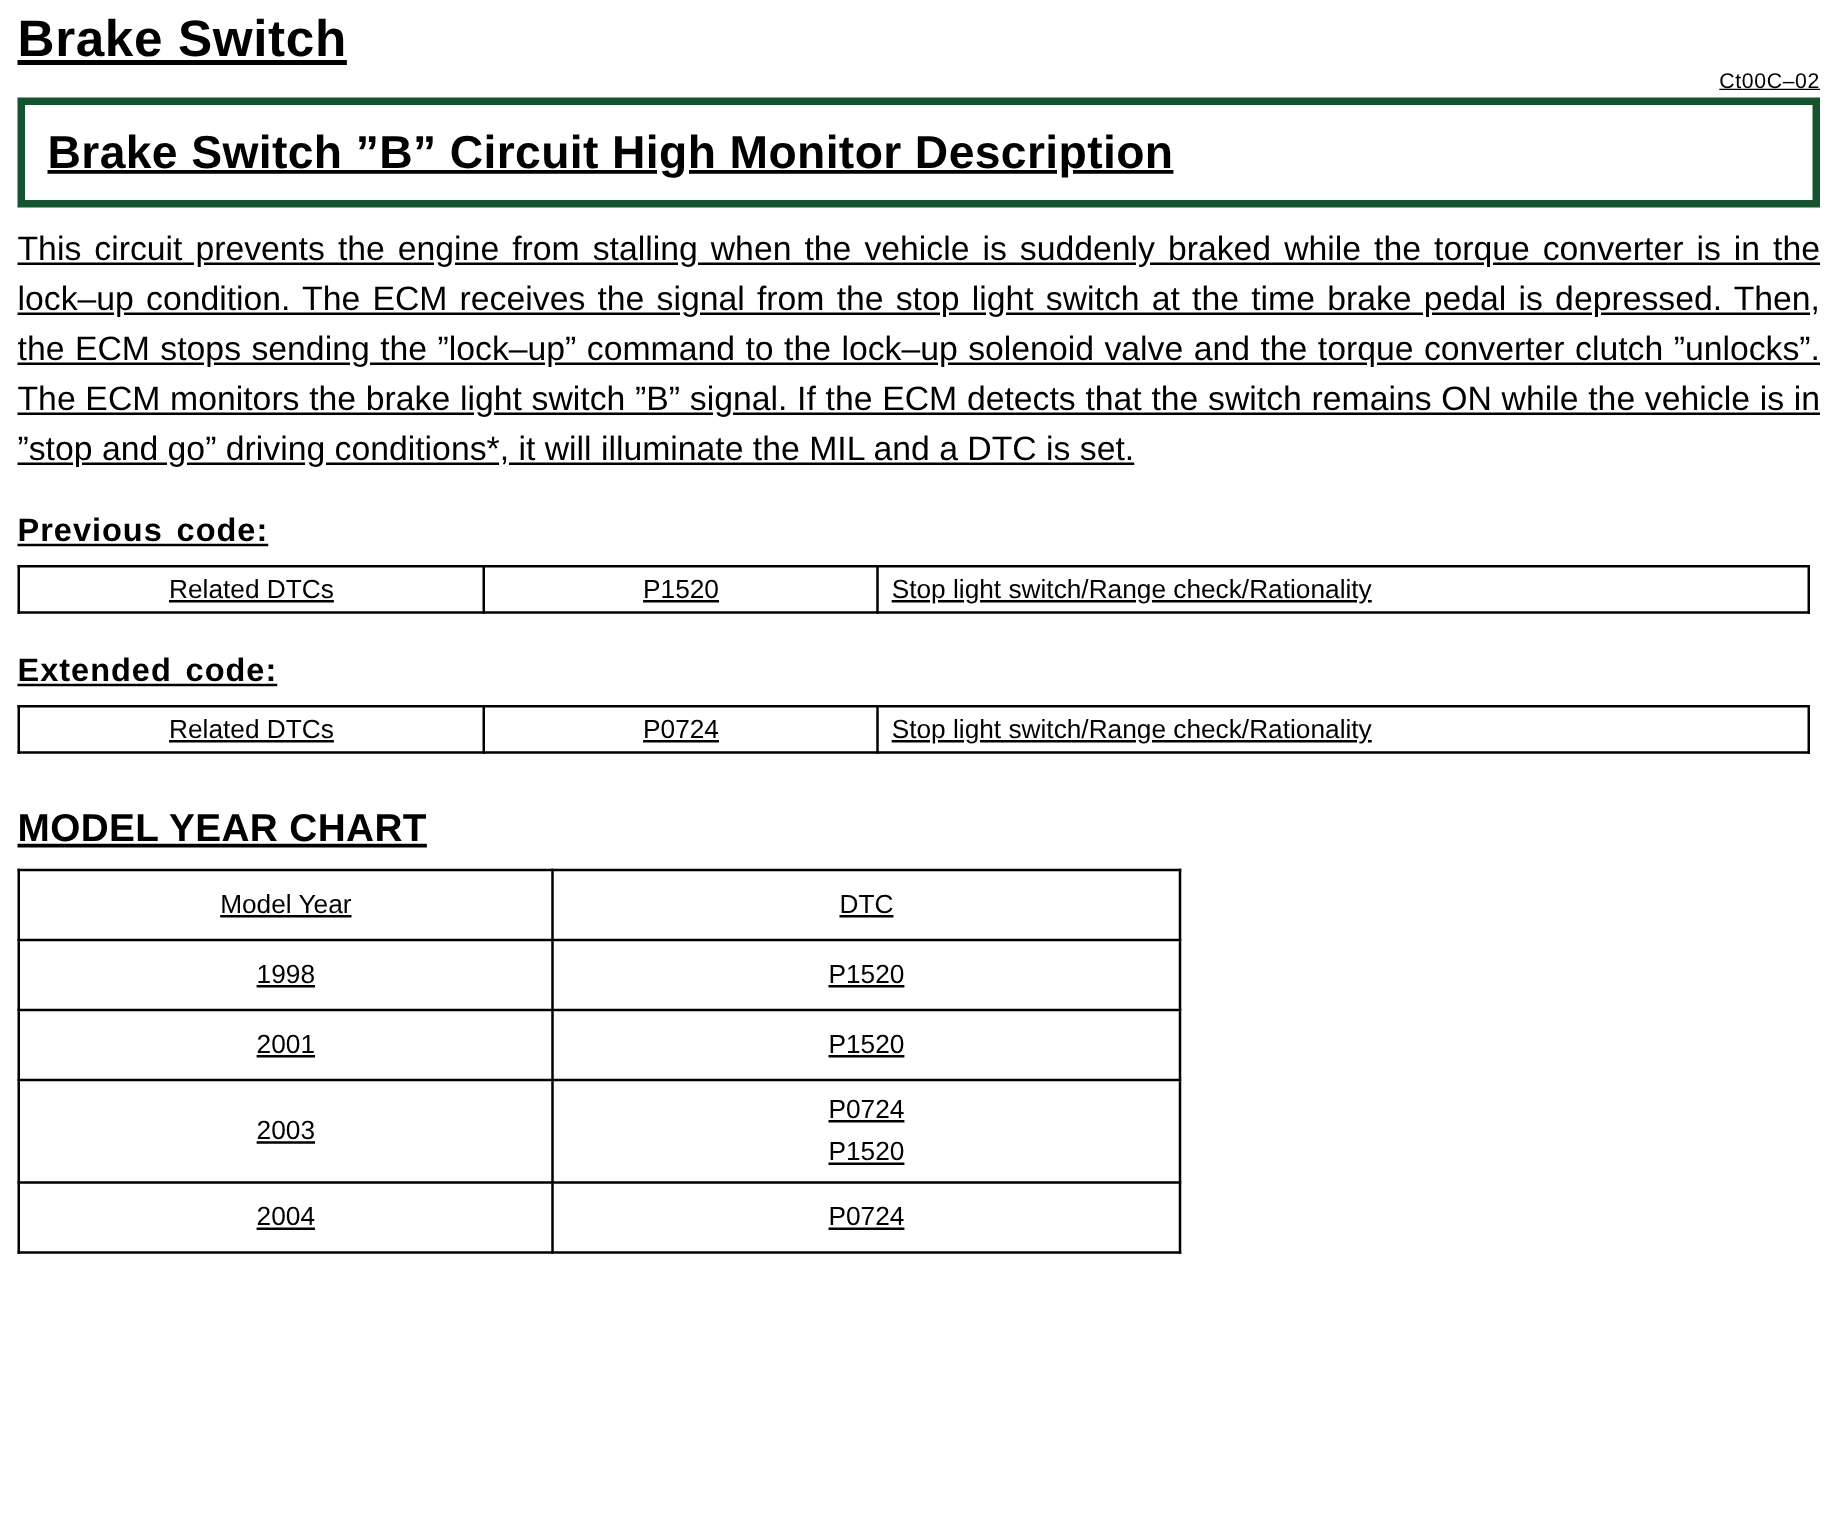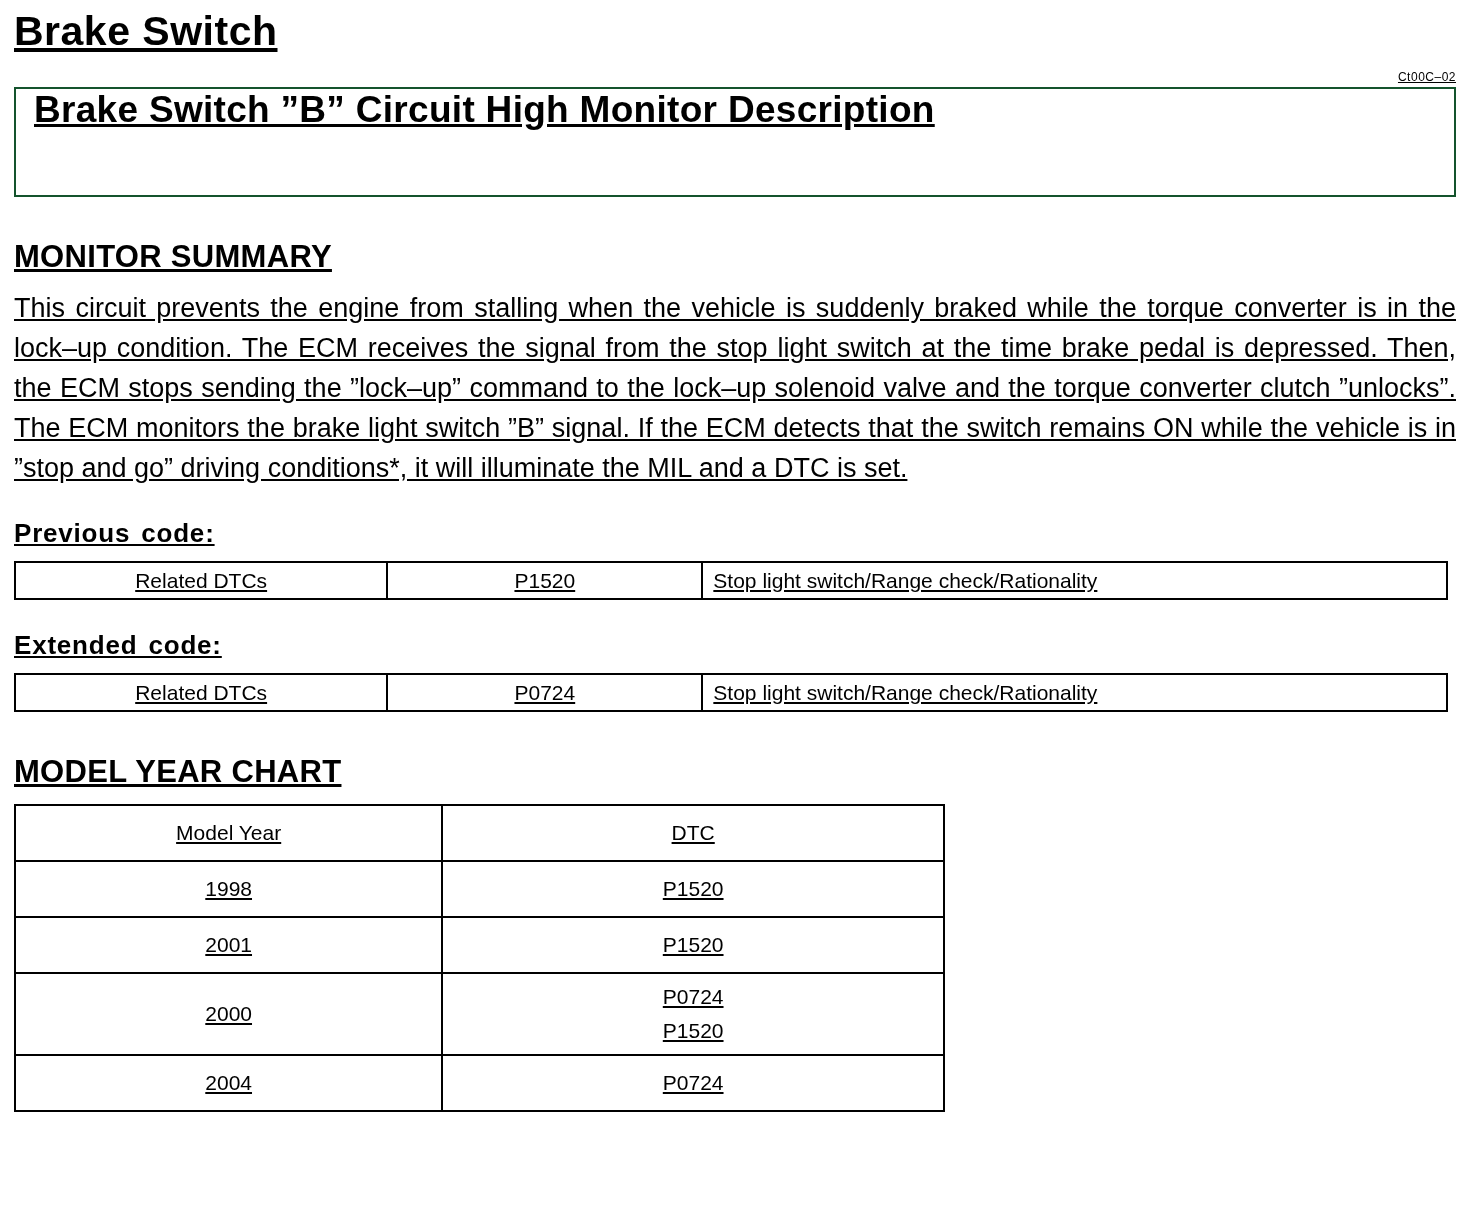--- a/index.html
+++ b/index.html
@@ -15,30 +15,31 @@
 
   .page-title {
     font-size: 41px;
     font-weight: bold;
     letter-spacing: 0.5px;
     margin-top: 2px;
   }
 
   .code-ref {
     text-align: right;
-    font-size: 12px;
-    margin-top: 15px;
+    font-size: 17px;
+    margin-top: 0;
     margin-bottom: 3px;
     letter-spacing: 0.5px;
   }
 
   .title-box {
-    border: 2px solid #14532d;
-    height: 110px;
+    border: 6px solid #14532d;
+    height: 88px;
     display: flex;
+    align-items: center;
     padding-left: 18px;
   }
   .title-box h2 {
     font-size: 37px;
     font-weight: bold;
     letter-spacing: 0.3px;
   }
 
   .section-heading {
     font-size: 31px;
@@ -100,21 +101,20 @@
 <div class="page">
 
   <h1 class="page-title">Brake Switch</h1>
 
   <div class="code-ref">Ct00C–02</div>
 
   <div class="title-box">
     <h2>Brake Switch ”B” Circuit High Monitor Description</h2>
   </div>
 
-  <h3 class="section-heading mt-lg">MONITOR SUMMARY</h3>
   <p class="body-text">This circuit prevents the engine from stalling when the vehicle is suddenly braked while the torque converter is in the lock–up condition. The ECM receives the signal from the stop light switch at the time brake pedal is depressed. Then, the ECM stops sending the ”lock–up” command to the lock–up solenoid valve and the torque converter clutch ”unlocks”. The ECM monitors the brake light switch ”B” signal. If the ECM detects that the switch remains ON while the vehicle is in ”stop and go” driving conditions*, it will illuminate the MIL and a DTC is set.</p>
 
 
   <div class="sub-heading">Previous code:</div>
   <table class="dtc-table">
     <tbody>
         <tr>
       <td class="col-name center">Related DTCs</td>
       <td class="col-code center">P1520</td>
       <td class="col-desc left">Stop light switch/Range check/Rationality</td>
@@ -143,21 +143,21 @@
     </tr>
     <tr>
       <td>1998</td>
       <td>P1520</td>
     </tr>
     <tr>
       <td>2001</td>
       <td>P1520</td>
     </tr>
     <tr>
-      <td>2000</td>
+      <td>2003</td>
       <td>
         <div class="dtc-stack">
           <div>P0724</div>
           <div>P1520</div>
         </div>
       </td>
     </tr>
     <tr>
       <td>2004</td>
       <td>P0724</td>

